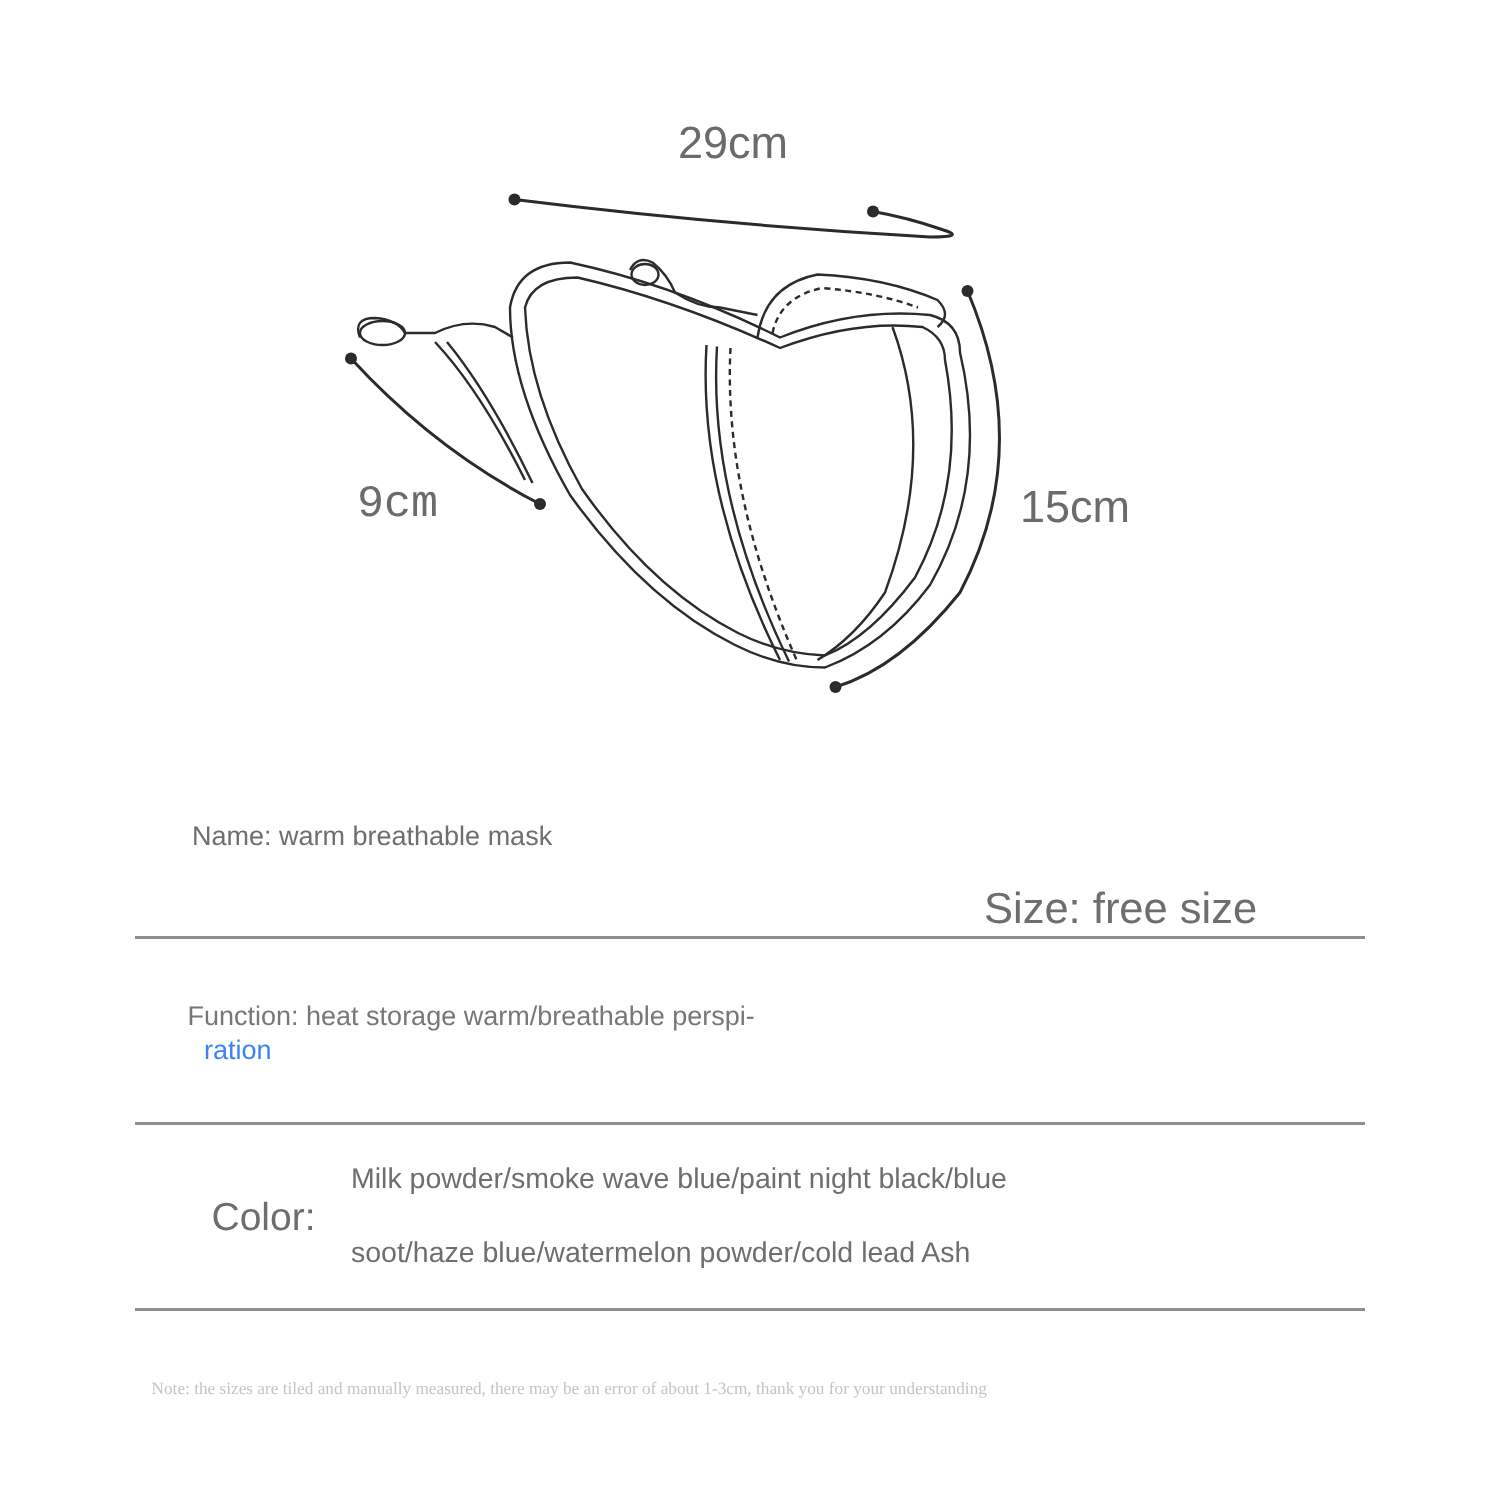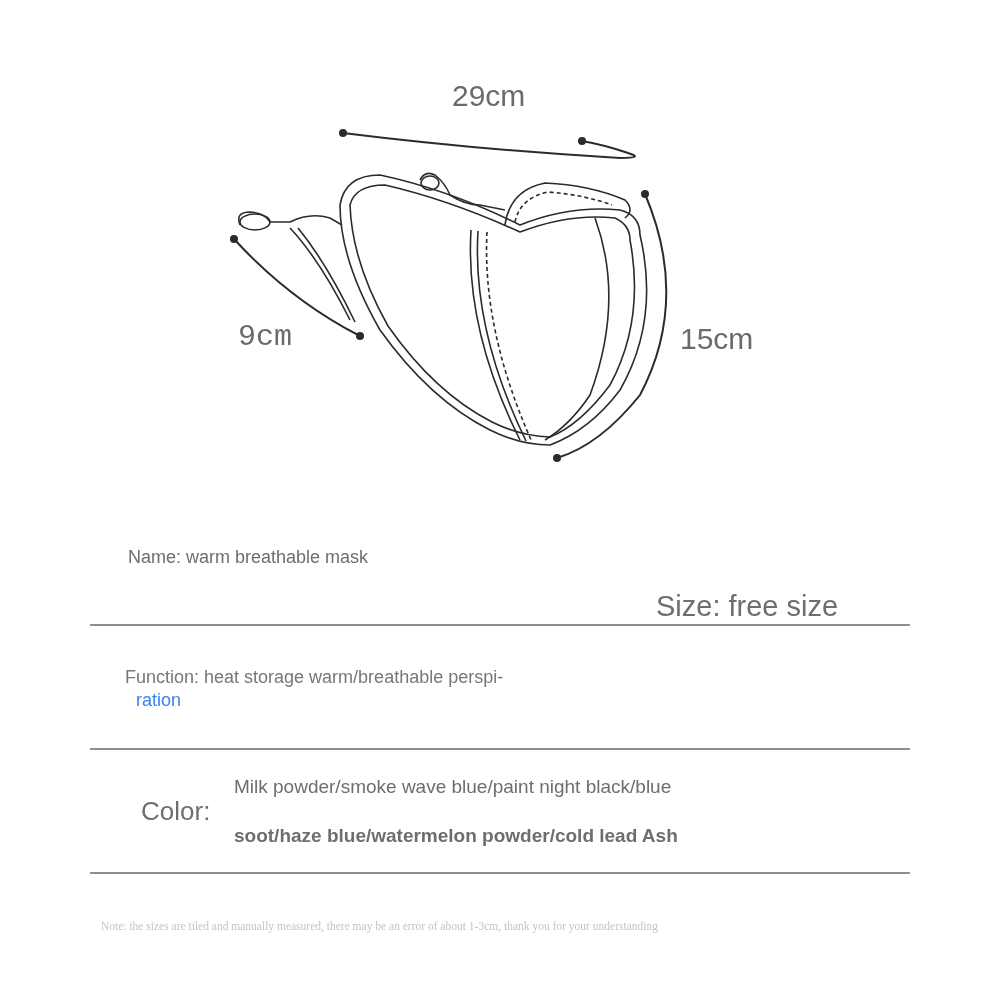--- a/index.html
+++ b/index.html
@@ -64,17 +64,17 @@
 
 <div class="rule" style="top:624px;"></div>
 
 <div class="abs label" style="left:125px; top:667px; font-size:18px; color:#777;text-align:center;">Function: heat storage warm/breathable perspi-</div>
 <div class="abs label" style="left:136px; top:690px; font-size:18px; color:#3b82f6;text-align:right;">ration</div>
 
 <div class="rule" style="top:748px;"></div>
 
 <div class="abs label" style="left:125px; top:796px; font-size:26px;margin-left:16px;">Color:</div>
 <div class="abs label" style="left:234px; top:776px; font-size:19px;">Milk powder/smoke wave blue/paint night black/blue</div>
-<div class="abs label" style="left:234px; top:825px; font-size:19px;font-weight:bold;">soot/haze blue/watermelon powder/cold lead Ash</div>
+<div class="abs label" style="left:234px; top:825px; font-size:19px;">soot/haze blue/watermelon powder/cold lead Ash</div>
 
 <div class="rule" style="top:872px;"></div>
 
 <div class="abs" style="left:101px; top:920px; font-size:11.5px; color:#c4c4c4;font-family:Liberation Serif, serif;">Note: the sizes are tiled and manually measured, there may be an error of about 1-3cm, thank you for your understanding</div>
 
 </body></html>

